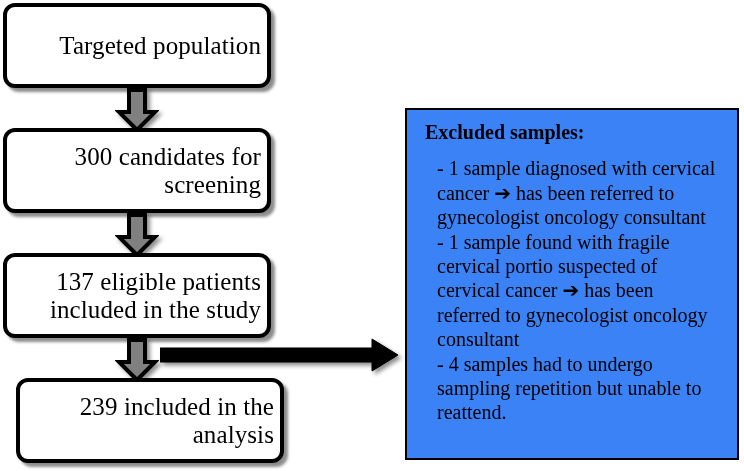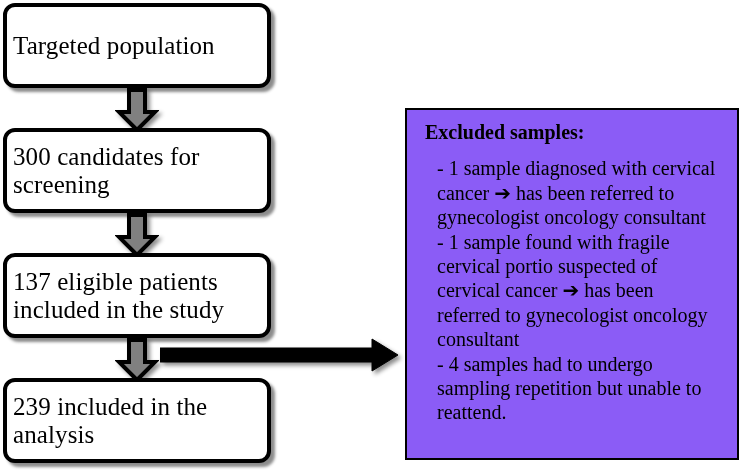--- a/index.html
+++ b/index.html
@@ -19,38 +19,38 @@
   
   .flow-box {
     position: absolute;
     box-sizing: border-box;
     background: #ffffff;
     border: 4px solid #000000;
     border-radius: 12px;
     display: flex;
     align-items: center;
     justify-content: center;
-    text-align: left;
+    text-align: right;
     color: #000000;
     font-size: 25px;
     line-height: 1.12;
     letter-spacing: 0.1px;
     box-shadow: 4px 4px 3px rgba(0,0,0,0.45);
     padding: 0 6px;
   }
   .flow-box .label {
     display: block;
     width: 100%;
     white-space: pre-line;
   }
 
   #box-targeted   { left: 3px;  top: 3px;   width: 268px; height: 85px; }
   #box-candidates { left: 3px;  top: 128px; width: 268px; height: 85px; }
   #box-eligible   { left: 3px;  top: 253px; width: 268px; height: 85px; }
-  #box-analysis   { left: 3px;  top: 378px; width: 268px; height: 85px; }
+  #box-analysis   { left: 16px;  top: 378px; width: 268px; height: 85px; }
 
   
   .down-arrow {
     position: absolute;
     width: 44px;
     height: 44px;
     filter: drop-shadow(3px 3px 2px rgba(0,0,0,0.45));
   }
   #arrow-1 { left: 115px; top: 88px; }
   #arrow-2 { left: 115px; top: 213px; }
@@ -67,21 +67,21 @@
   }
 
   
   #excluded-panel {
     position: absolute;
     left: 405px;
     top: 108px;
     width: 334px;
     height: 352px;
     box-sizing: border-box;
-    background: #8b5cf6;
+    background: #3b82f6;
     border: 2px solid #000000;
     padding: 10px 8px 20px 18px;
   }
   #excluded-title {
     font-size: 20px;
     font-weight: bold;
     line-height: 1.22;
     color: #000000;
     margin: 0 0 1px 0;
   }

